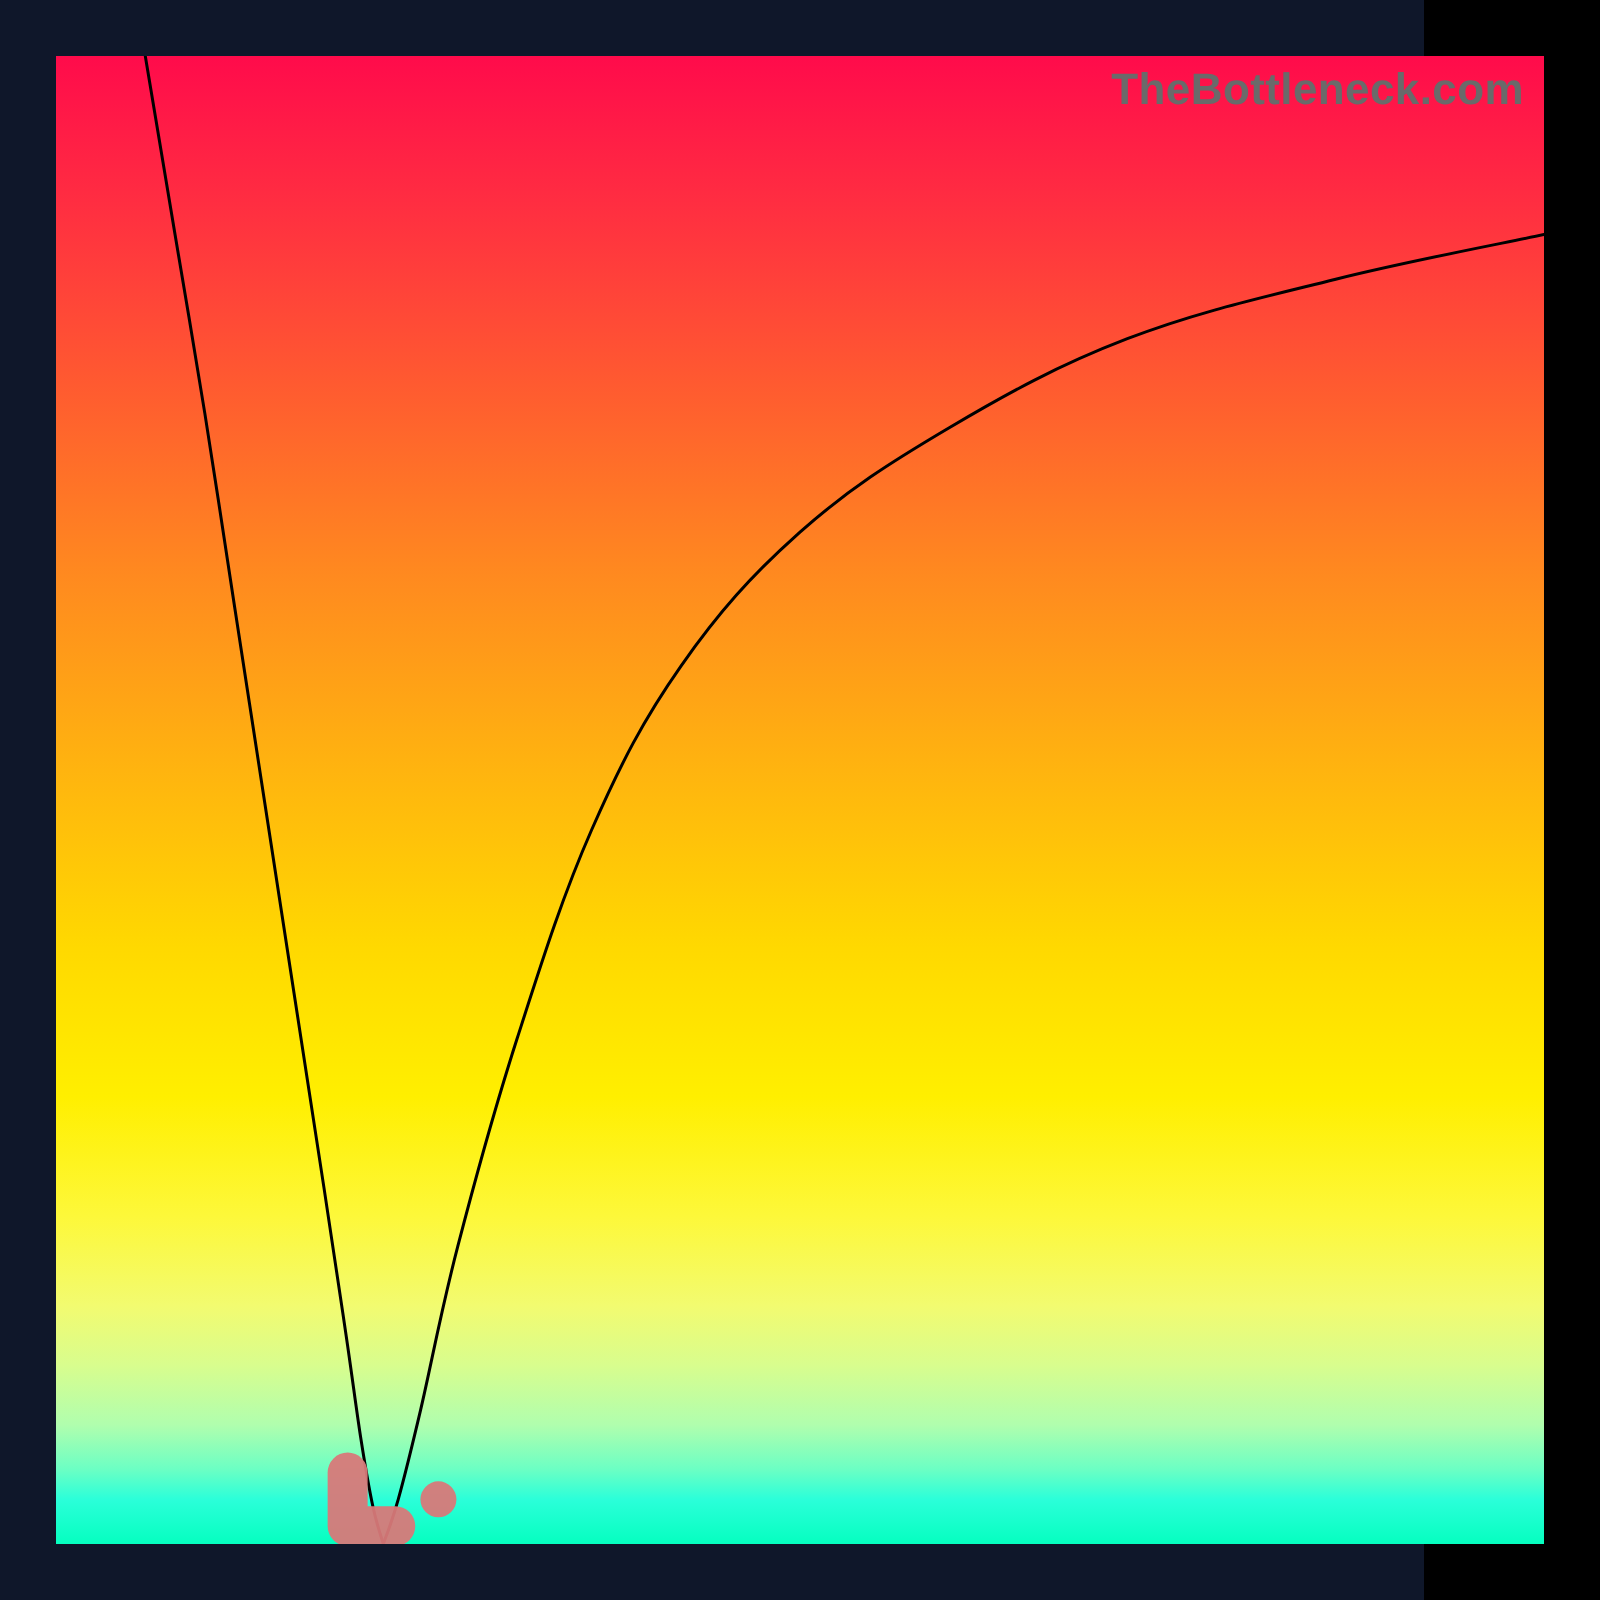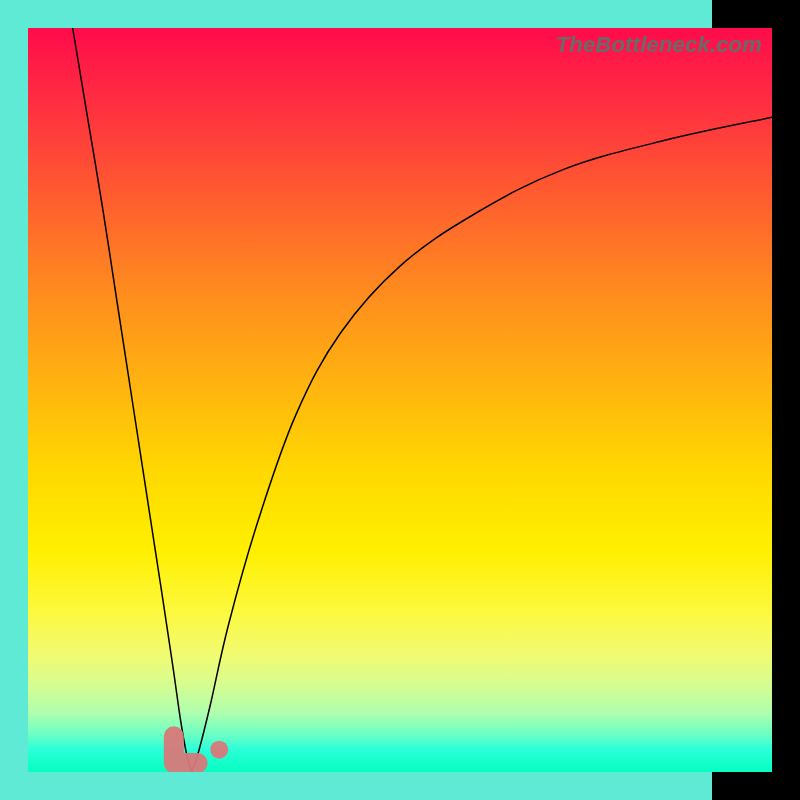--- a/index.html
+++ b/index.html
@@ -1,22 +1,21 @@
 <!DOCTYPE html>
 <html><head>
 <meta charset="utf-8">
 <style>
   * { margin: 0; padding: 0; box-sizing: border-box; }
   html, body { width: 800px; height: 800px; overflow: hidden; background: #000; }
   .frame {
     width: 712px;
     height: 800px;
-    background: #5eead4;
+    background: #0f172a;
     position: relative;
-    font-style: italic;
   }
   .plot-area {
     position: absolute;
     left: 28px;
     top: 28px;
     width: 744px;
     height: 744px;
     overflow: hidden;
   }
   .gradient-bg {

